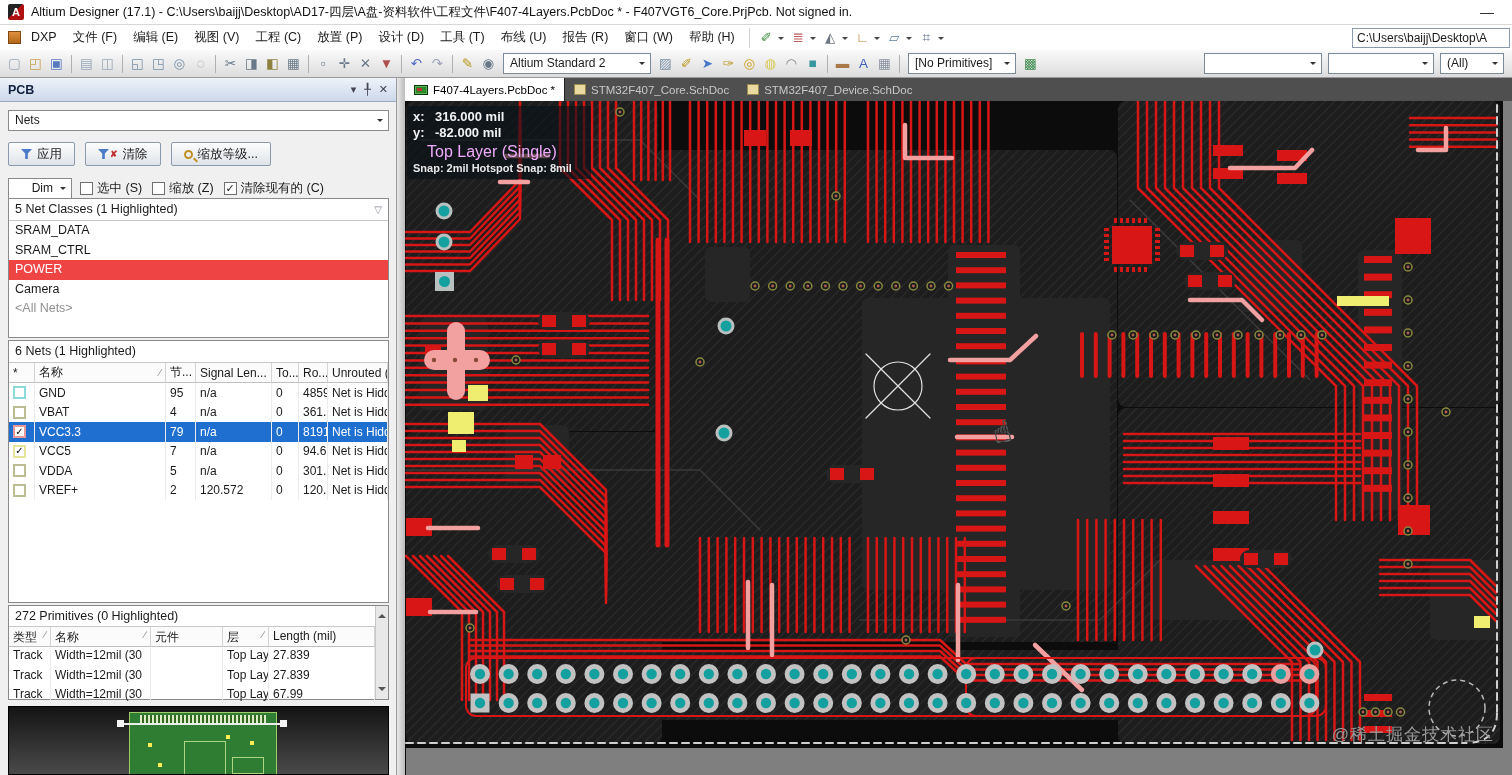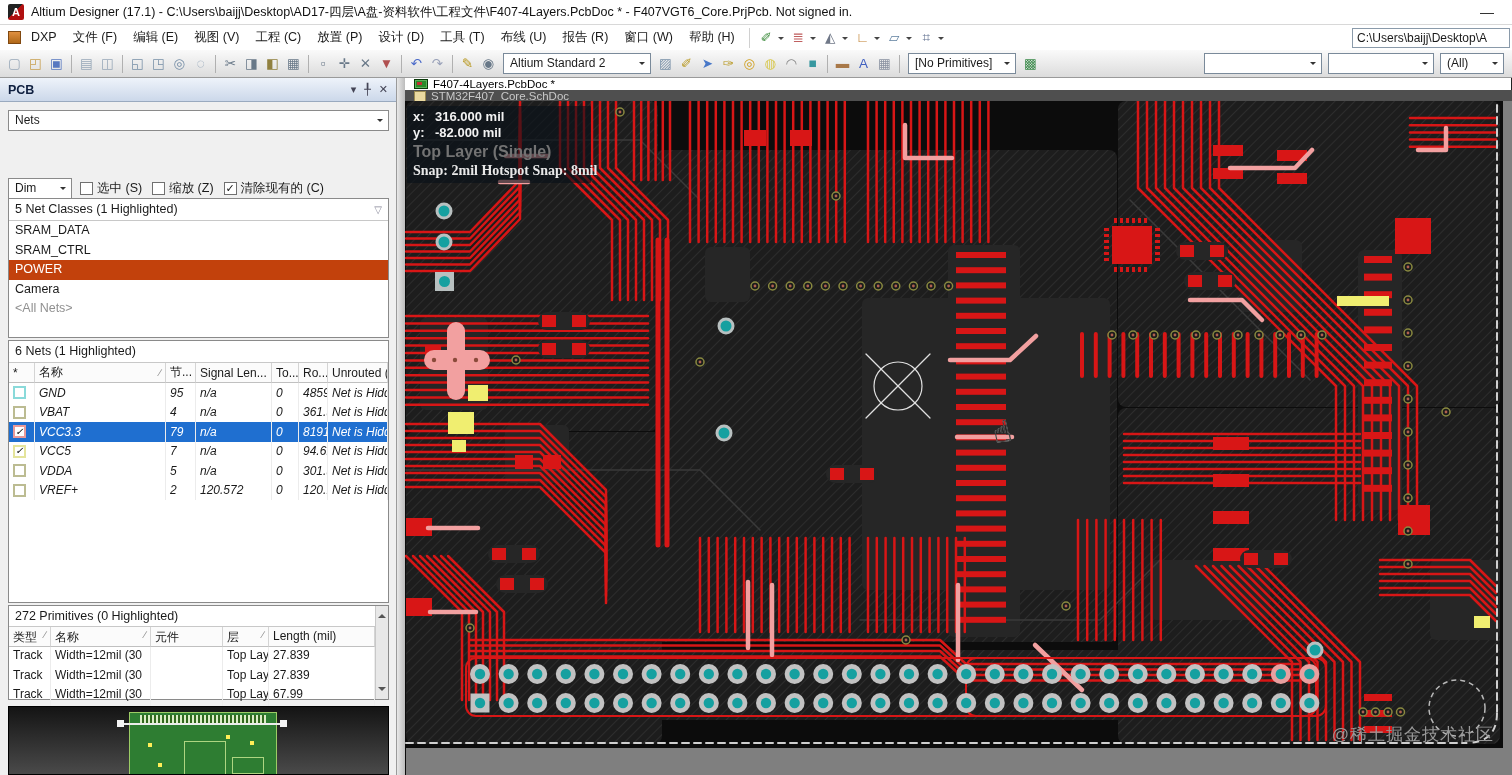--- a/index.html
+++ b/index.html
@@ -37,37 +37,37 @@
   .ph-icons{margin-left:auto;display:flex;gap:8px;color:#445;font-size:11px;}
   .box{background:#fff;border:1px solid #8a8a8a;}
   .nets-combo{position:absolute;left:8px;top:32px;width:381px;}
   .btn-row{position:absolute;left:8px;top:64px;display:flex;gap:10px;}
   .btn{height:24px;display:flex;align-items:center;gap:5px;padding:0 12px;background:linear-gradient(#fdfdfd,#dfe3e8);border:1px solid #8a9aac;border-radius:2px;font-size:12.5px;}
   .funnel{display:inline-block;width:11px;height:10px;background:#4a7ac8;clip-path:polygon(0 0,100% 0,62% 45%,62% 100%,38% 100%,38% 45%);}
   .funnel.red-x{position:relative;background:#4a7ac8;}
   .x-mark{color:#c03030;font-size:9px;font-weight:bold;margin-left:-4px;}
   .mag{display:inline-block;width:9px;height:9px;border:2px solid #c09020;border-radius:50%;position:relative;}
   .mag::after{content:"";position:absolute;left:7px;top:7px;width:5px;height:2px;background:#c09020;transform:rotate(45deg);}
-  .dim-row{position:absolute;left:8px;top:100px;display:flex;align-items:center;gap:8px;width:385px;}
+  .dim-row{position:absolute;left:8px;top:100px;display:flex;align-items:center;gap:8px;width:385px;text-align:right;}
   .mini-combo{width:64px;}
   .cb{width:13px;height:13px;border:1px solid #707070;background:#fff;display:inline-flex;align-items:center;justify-content:center;font-size:11px;line-height:11px;color:#111;}
   .cb-label{font-size:12.5px;margin-right:2px;}
   .cb-wrap{display:flex;align-items:center;gap:4px;}
 
   .list-box{position:absolute;left:8px;top:120px;width:381px;height:140px;}
   .list-header{height:22px;line-height:21px;padding:0 6px;border-bottom:1px solid #c8c8c8;display:flex;font-size:12.5px;}
   .list-row{height:19.5px;line-height:19px;padding:0 6px;font-size:12.5px;}
-  .list-row.sel{background:#c2410c;color:#fff;}
+  .list-row.sel{background:#ef4444;color:#fff;}
   .list-row.muted{color:#909090;}
   .filter-glyph{margin-left:auto;color:#889;font-size:10px;}
 
   .nets-box{position:absolute;left:8px;top:262px;width:381px;height:263px;}
   .grid-head,.grid-row{display:grid;grid-template-columns:26px 131px 30px 76px 27px 29px 1fr;}
   .grid-head>div{border-right:1px solid #d4d4d4;border-bottom:1px solid #c0c0c0;padding:2px 4px;height:20px;white-space:nowrap;overflow:hidden;background:#fbfbfb;display:flex;align-items:center;}
-  .grid-row>div{border-right:1px solid #ececec;padding:1px 4px;height:19.5px;white-space:nowrap;overflow:hidden;display:flex;align-items:center;font-style:italic;}
+  .grid-row>div{border-right:1px solid #ececec;padding:1px 4px;height:19.5px;white-space:nowrap;overflow:hidden;display:flex;align-items:center;}
   .grid-row.sel>div{background:#1f6fd0;color:#fff;}
   .colorbox{width:13px;height:13px;border:2px solid #b0b090;background:#fff;display:inline-flex;align-items:center;justify-content:center;font-size:10px;line-height:10px;color:#000;}
   .sort{color:#8a8a8a;font-size:10px;margin-left:auto;}
   .lp-watermark{position:absolute;left:148px;top:568px;transform:rotate(-14deg);color:rgba(205,75,75,0.62);font-size:20px;letter-spacing:1px;white-space:nowrap;}
 
   .prim-box{position:absolute;left:8px;top:527px;width:381px;height:95px;}
   .prim-head,.prim-row{display:grid;grid-template-columns:42px 100px 72px 46px 1fr;}
   .prim-head>div{border-right:1px solid #d4d4d4;border-bottom:1px solid #c0c0c0;padding:2px 4px;height:20px;white-space:nowrap;overflow:hidden;background:#fbfbfb;display:flex;align-items:flex-start;}
   .prim-row>div{border-right:1px solid #ececec;padding:1px 4px;height:19.5px;white-space:nowrap;overflow:hidden;}
   .prim-title{height:21px;line-height:20px;padding:0 6px;border-bottom:1px solid #c8c8c8;font-size:12.5px;}
@@ -79,34 +79,34 @@
   .preview{position:absolute;left:8px;top:628px;width:381px;height:69px;background:linear-gradient(#141414,#4a4a4a);border:1px solid #000;overflow:hidden;}
   .pv-board{position:absolute;left:120px;top:5px;width:148px;height:80px;background:#2e7d32;border:1px solid #9ccc65;}
   .pv-pins{position:absolute;left:10px;top:2px;width:126px;height:9px;background:repeating-linear-gradient(90deg,#dcedc8 0 2px,#33691e 2px 4px);}
   .pv-sel{position:absolute;left:-10px;top:10px;width:166px;height:2px;background:#ececec;}
   .pv-handle{position:absolute;width:7px;height:7px;background:#f4f4f4;top:7px;}
   .pv-q{position:absolute;left:54px;top:28px;width:42px;height:38px;border:1px solid #aed581;}
   .pv-r{position:absolute;left:102px;top:44px;width:32px;height:17px;border:1px solid #aed581;}
   .pv-dot{position:absolute;width:4px;height:4px;background:#ffee58;}
 
   
-  .tabbar{position:absolute;left:405px;top:78px;width:1107px;height:23px;background:#4f4f4f;display:flex;align-items:stretch;flex-direction:column;}
+  .tabbar{position:absolute;left:405px;top:78px;width:1107px;height:23px;background:#4f4f4f;display:flex;align-items:stretch;}
   .doc-tab{display:flex;align-items:center;gap:5px;padding:0 9px;font-size:11.5px;color:#c8c8c8;white-space:nowrap;}
   .doc-tab.active{background:#fff;color:#000;border-right:1px solid #222;}
   .pcb-doc-ic{width:14px;height:10px;background:#2a8a2a;border:1px solid #083808;box-shadow:inset 0 0 0 1px #5ab55a;position:relative;}
   .pcb-doc-ic::after{content:"";position:absolute;left:2px;top:2px;width:5px;height:3px;background:#c03030;}
   .sch-doc-ic{width:12px;height:11px;background:#ead9a0;border:1px solid #9a8a50;}
   .canvas{position:absolute;left:405px;top:101px;width:1107px;height:674px;background:#0c0c0c;overflow:hidden;}
   .canvas svg{position:absolute;left:0;top:0;}
 
   .hud{position:absolute;left:2px;top:5px;width:184px;background:rgba(8,16,24,0.62);padding:3px 6px 4px;line-height:1.25;border-radius:1px;}
   .hud-line{display:flex;color:#f2f2f2;font-weight:bold;font-size:13px;}
   .hud-line .lab{width:22px;}
-  .hud-layer{color:#737373;font-weight:bold;font-size:16px;white-space:nowrap;}
-  .hud-snap{color:#e8e8e8;font-weight:bold;font-size:14px;white-space:nowrap;font-family:Liberation Serif, serif;}
+  .hud-layer{color:#f0abfc;font-weight:normal;font-size:16px;white-space:nowrap;margin-left:14px;}
+  .hud-snap{color:#e8e8e8;font-weight:bold;font-size:11px;white-space:nowrap;}
   .cv-watermark{position:absolute;right:18px;top:622px;color:#9a9a9a;font-size:17px;letter-spacing:1px;}
 </style>
 </head>
 <body>
 
 <div id="app">
 
   <div class="titlebar">
     <div class="app-icon">A</div>
     <div class="title-text">Altium Designer (17.1) - C:\Users\baijj\Desktop\AD17-四层\A盘-资料软件\工程文件\F407-4Layers.PcbDoc * - F407VGT6_Core.PrjPcb. Not signed in.</div>
@@ -203,20 +203,35 @@
       <span class="panel-title">PCB</span>
       <span class="ph-icons">
         <span>▾</span>
         <span>╀</span>
         <span>✕</span>
       </span>
     </div>
 
     <div class="combo box nets-combo">Nets</div>
 
+    <div class="btn-row">
+      <div class="btn">
+        <span class="funnel"></span>
+        <span>应用</span>
+      </div>
+      <div class="btn">
+        <span class="funnel red-x"></span>
+          <span class="x-mark">✘</span>
+        <span>清除</span>
+      </div>
+      <div class="btn">
+        <span class="mag"></span>
+        <span>缩放等级...</span>
+      </div>
+    </div>
 
     <div class="dim-row">
       <div class="combo box mini-combo">Dim</div>
       <span class="cb-wrap">
         <span class="cb"></span>
         <span class="cb-label">选中 (S)</span>
       </span>
       <span class="cb-wrap">
         <span class="cb"></span>
         <span class="cb-label">缩放 (Z)</span>

